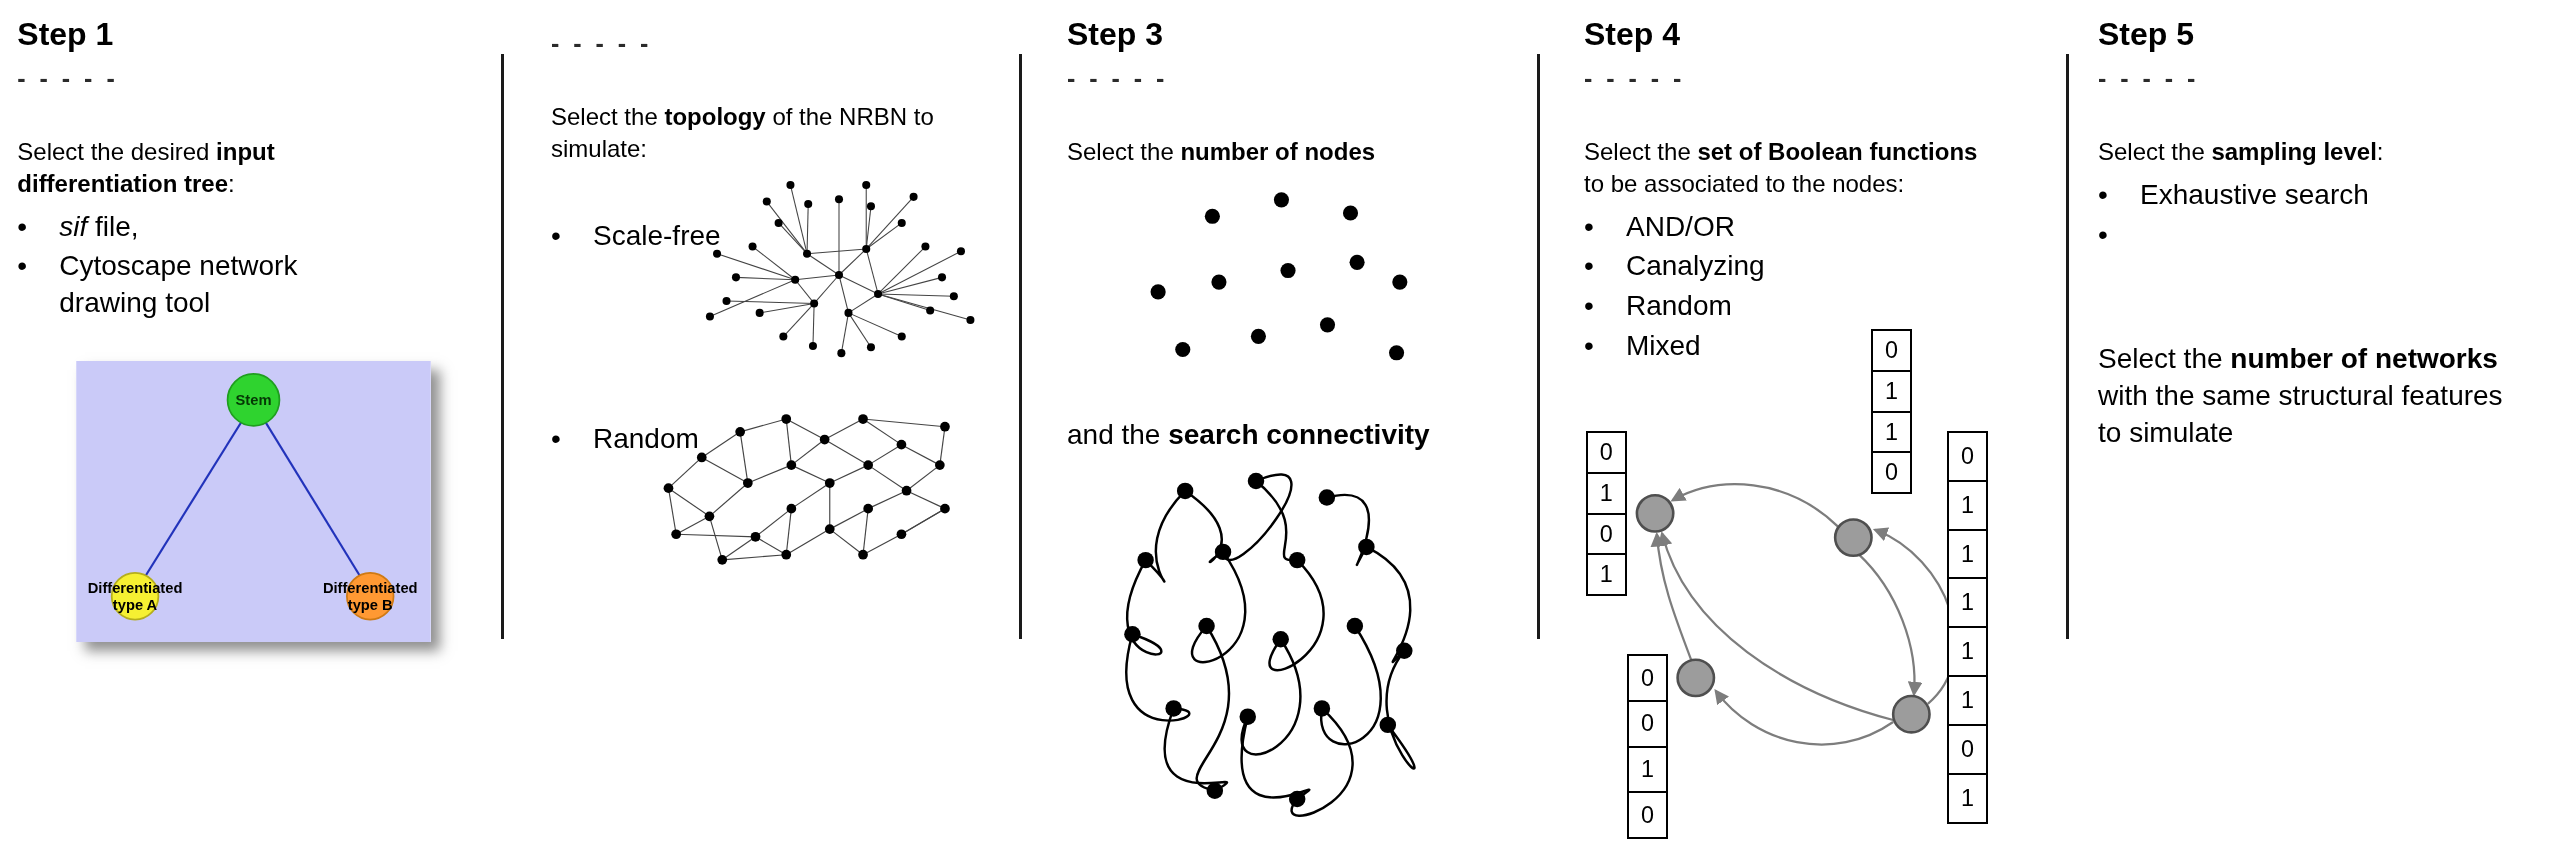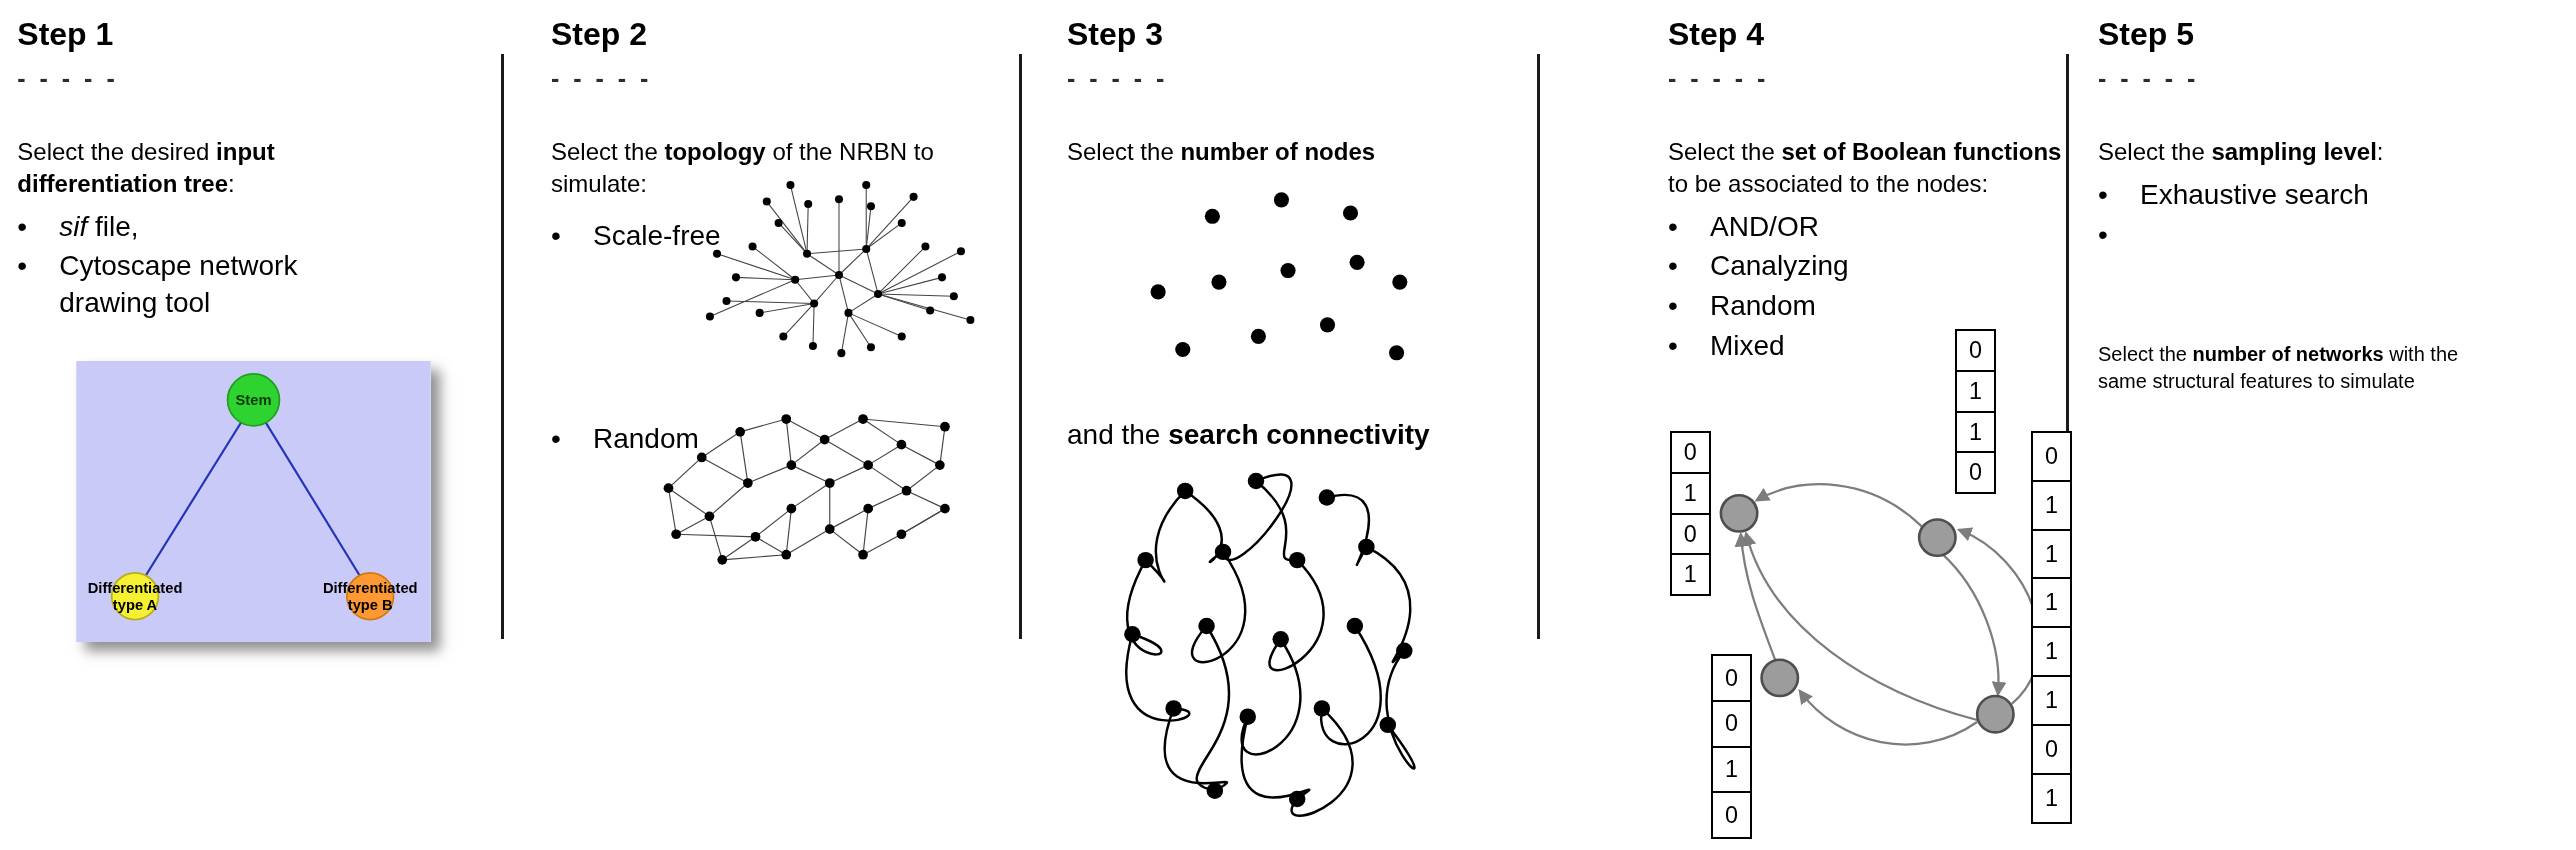--- a/index.html
+++ b/index.html
@@ -40,21 +40,21 @@
   .ttcol { position:absolute; display:flex; flex-direction:column; z-index:2; }
   .ttcell {
     width:41px; height:43px; border:2.2px solid #000; margin-top:-2.2px;
     background:#fff; display:flex; align-items:center; justify-content:center;
     font-size:23.4px;
   }
   .ttcol .ttcell:first-child { margin-top:0; }
   .ttcell.mid { height:48px; }
   .ttcell.tall { height:51px; }
 
-  .para2 { font-size:20px; line-height:1.32; margin-top:88px; max-width:407px; }
+  .para2 { font-size:28px; line-height:1.32; margin-top:88px; max-width:407px; }
 </style>
 </head>
 <body>
 
 <div class="page">
 
   <div class="divider" style="left:501px"></div>
   <div class="divider" style="left:1019px"></div>
   <div class="divider" style="left:1537px"></div>
   <div class="divider" style="left:2066px"></div>
@@ -84,21 +84,20 @@
         <text x="68" y="268" class="tree-label">Differentiated</text>
         <text x="68" y="288" class="tree-label">type A</text>
         <circle cx="340" cy="272" r="27" stroke="#cf7a14" stroke-width="2" fill="#ff9933"></circle>
         <text x="340" y="268" class="tree-label">Differentiated</text>
         <text x="340" y="288" class="tree-label">type B</text>
       </svg>
     </div>
   </section>
 
   <section class="step" style="left:551px; width:459px">
-    <h2 class="step-title">Step 2</h2>
     <div class="dashes">- - - - -</div>
     <p class="intro" style="max-width:407px"><span>Select the </span><b>topology</b><span> of the NRBN to simulate:</span></p>
 
     <div class="abs li-flex" style="top:218px; left:0">
       <span class="bchar">•</span>
       <span>Scale-free</span>
     </div>
     <svg id="sf-svg" class="abs" style="top:180px; left:140px" viewBox="0 0 250 160" width="296" height="190">
         <line x1="125" y1="80" x2="98" y2="62" stroke="#444" stroke-width="0.9"></line>
         <line x1="125" y1="80" x2="148" y2="58" stroke="#444" stroke-width="0.9"></line>
@@ -300,21 +299,21 @@
         <circle cx="195" cy="115" r="5" fill="#000"></circle>
         <circle cx="55" cy="150" r="5" fill="#000"></circle>
         <circle cx="100" cy="155" r="5" fill="#000"></circle>
         <circle cx="145" cy="150" r="5" fill="#000"></circle>
         <circle cx="185" cy="160" r="5" fill="#000"></circle>
         <circle cx="80" cy="200" r="5" fill="#000"></circle>
         <circle cx="130" cy="205" r="5" fill="#000"></circle>
       </svg>
   </section>
 
-  <section class="step" style="left:1668px; width:472px">
+  <section class="step" style="left:1584px; width:472px">
     <h2 class="step-title">Step 4</h2>
     <div class="dashes">- - - - -</div>
     <p class="intro" style="max-width:398px"><span>Select the </span><b>set of Boolean functions</b><span> to be associated to the nodes:</span></p>
     <ul class="blist">
       <li>
           <span class="bchar">•</span>
           <span>AND/OR</span>
         </li>
       <li>
           <span class="bchar">•</span>

